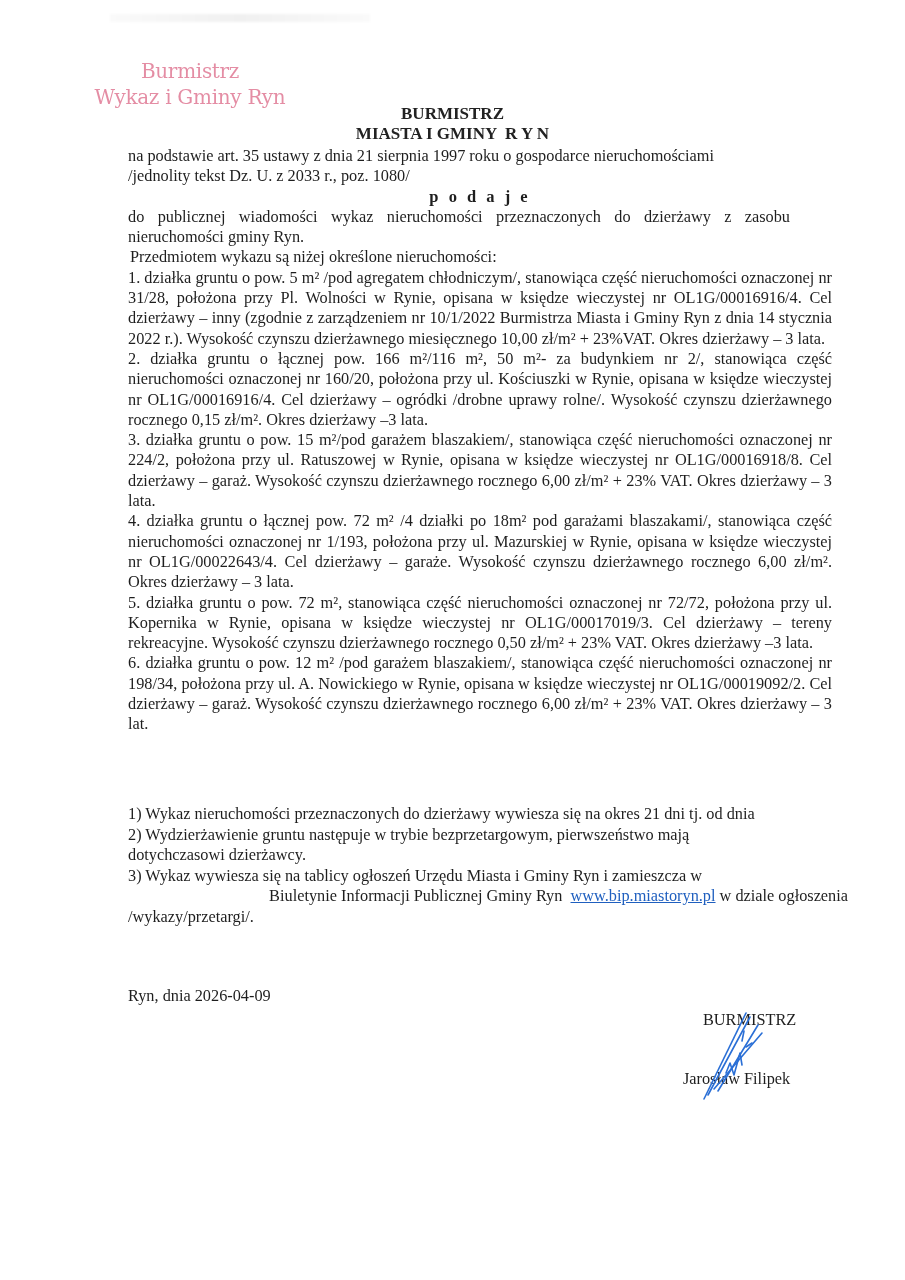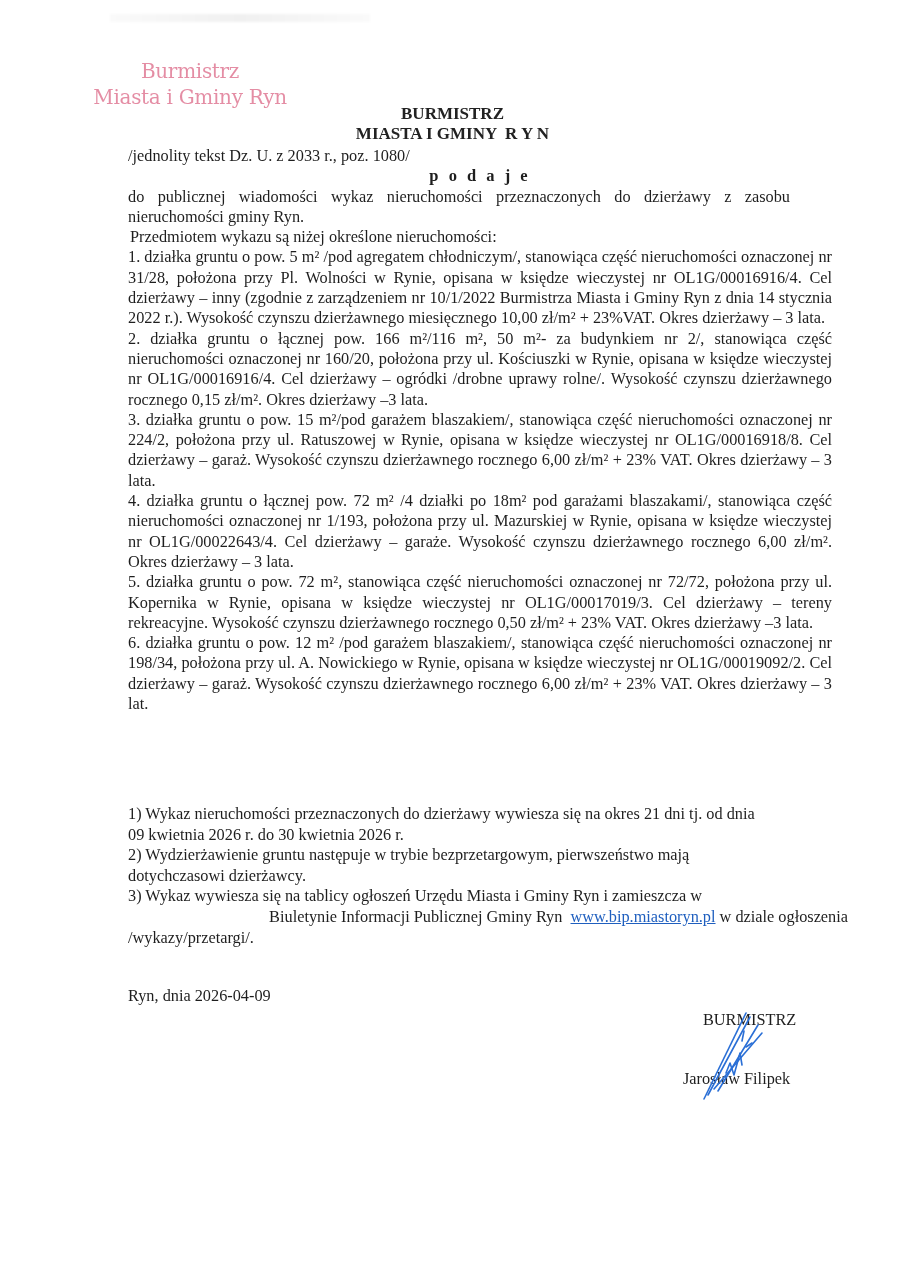--- a/index.html
+++ b/index.html
@@ -32,43 +32,43 @@
   .signature { position: absolute; left: 700px; top: 1003px; width: 80px; height: 100px; }
 </style>
 </head>
 <body>
 
 <div class="page">
   <div class="scan-noise"></div>
 
   <div class="stamp">
     <div>Burmistrz</div>
-    <div>Miasta i Gminy Ryn</div>
+    <div>Wykaz i Gminy Ryn</div>
   </div>
 
   <div class="title t1">BURMISTRZ</div>
   <div class="title t2" style="white-space:pre;">MIASTA I GMINY  R Y N</div>
 
   <div class="content">
+    <p>na podstawie art. 35 ustawy z dnia 21 sierpnia 1997 roku o gospodarce nieruchomościami</p>
     <p>/jednolity tekst Dz. U. z 2033 r., poz. 1080/</p>
     <p class="center-bold">p o d a j e</p>
     <p class="just" style="width:662px;">do publicznej wiadomości wykaz nieruchomości przeznaczonych do dzierżawy z zasobu nieruchomości gminy Ryn.</p>
     <p class="indent1">Przedmiotem wykazu są niżej określone nieruchomości:</p>
 
     <p class="just">1. działka gruntu o pow. 5 m² /pod agregatem chłodniczym/, stanowiąca część nieruchomości oznaczonej nr 31/28, położona przy Pl. Wolności w Rynie, opisana w księdze wieczystej nr OL1G/00016916/4. Cel dzierżawy – inny (zgodnie z zarządzeniem nr 10/1/2022 Burmistrza Miasta i Gminy Ryn z dnia 14 stycznia 2022 r.). Wysokość czynszu dzierżawnego miesięcznego 10,00 zł/m² + 23%VAT. Okres dzierżawy – 3 lata.</p>
     <p class="just">2. działka gruntu o łącznej pow. 166 m²/116 m², 50 m²- za budynkiem nr 2/, stanowiąca część nieruchomości oznaczonej nr 160/20, położona przy ul. Kościuszki w Rynie, opisana w księdze wieczystej nr OL1G/00016916/4. Cel dzierżawy – ogródki /drobne uprawy rolne/. Wysokość czynszu dzierżawnego rocznego 0,15 zł/m². Okres dzierżawy –3 lata.</p>
     <p class="just">3. działka gruntu o pow. 15 m²/pod garażem blaszakiem/, stanowiąca część nieruchomości oznaczonej nr 224/2, położona przy ul. Ratuszowej w Rynie, opisana w księdze wieczystej nr OL1G/00016918/8. Cel dzierżawy – garaż. Wysokość czynszu dzierżawnego rocznego 6,00 zł/m² + 23% VAT. Okres dzierżawy – 3 lata.</p>
     <p class="just">4. działka gruntu o łącznej pow. 72 m² /4 działki po 18m² pod garażami blaszakami/, stanowiąca część nieruchomości oznaczonej nr 1/193, położona przy ul. Mazurskiej w Rynie, opisana w księdze wieczystej nr OL1G/00022643/4. Cel dzierżawy – garaże. Wysokość czynszu dzierżawnego rocznego 6,00 zł/m². Okres dzierżawy – 3 lata.</p>
     <p class="just">5. działka gruntu o pow. 72 m², stanowiąca część nieruchomości oznaczonej nr 72/72, położona przy ul. Kopernika w Rynie, opisana w księdze wieczystej nr OL1G/00017019/3. Cel dzierżawy – tereny rekreacyjne. Wysokość czynszu dzierżawnego rocznego 0,50 zł/m² + 23% VAT. Okres dzierżawy –3 lata.</p>
     <p class="just">6. działka gruntu o pow. 12 m² /pod garażem blaszakiem/, stanowiąca część nieruchomości oznaczonej nr 198/34, położona przy ul. A. Nowickiego w Rynie, opisana w księdze wieczystej nr OL1G/00019092/2. Cel dzierżawy – garaż. Wysokość czynszu dzierżawnego rocznego 6,00 zł/m² + 23% VAT. Okres dzierżawy – 3 lat.</p>
   </div>
 
   <div class="notes">
     <p>1)  Wykaz nieruchomości przeznaczonych do dzierżawy wywiesza się na okres 21 dni tj. od dnia</p>
-    <p>09 kwietnia 2026 r. do 30 kwietnia 2026 r.</p>
     <p>2)  Wydzierżawienie gruntu następuje w trybie bezprzetargowym, pierwszeństwo mają</p>
     <p>dotychczasowi dzierżawcy.</p>
     <p>3)  Wykaz wywiesza się na tablicy ogłoszeń Urzędu Miasta i Gminy Ryn i zamieszcza w</p>
     <p style="white-space:pre;text-align:right;"><span>Biuletynie Informacji Publicznej Gminy Ryn  </span><a class="link">www.bip.miastoryn.pl</a><span> w dziale ogłoszenia</span></p>
     <p>/wykazy/przetargi/.</p>
   </div>
 
   <div class="date">Ryn, dnia 2026-04-09</div>
 
   <div class="sig-title">BURMISTRZ</div>

